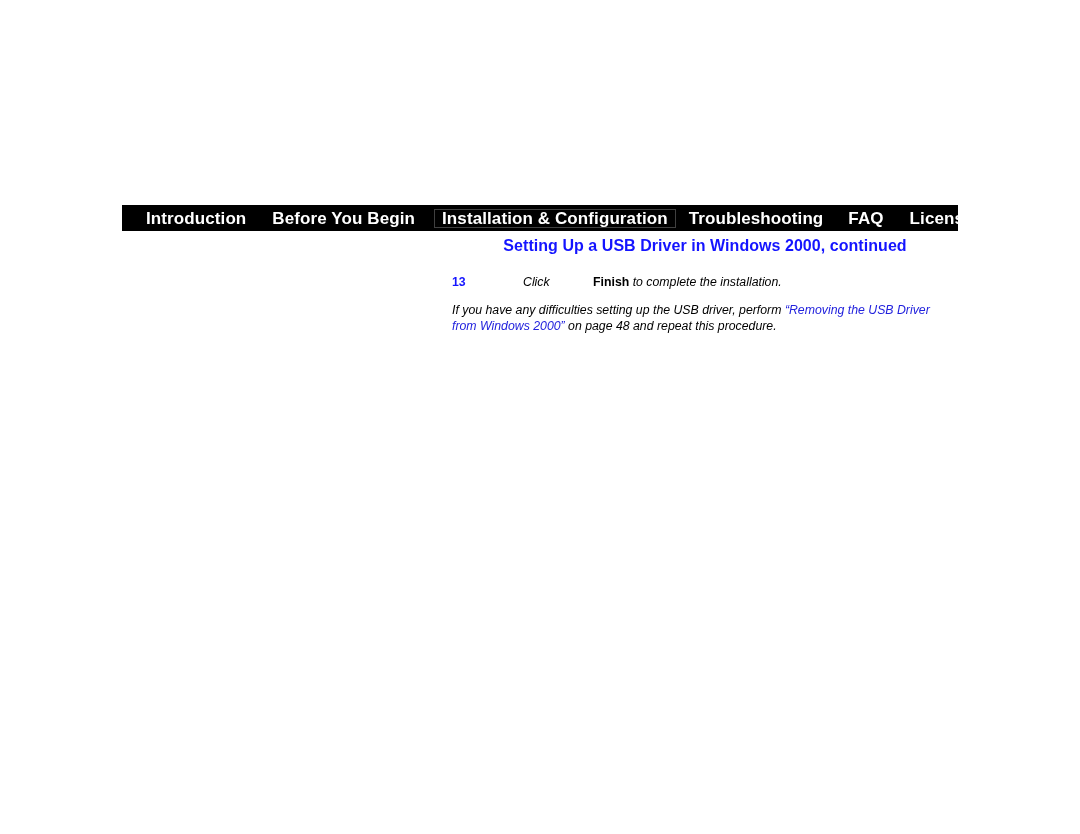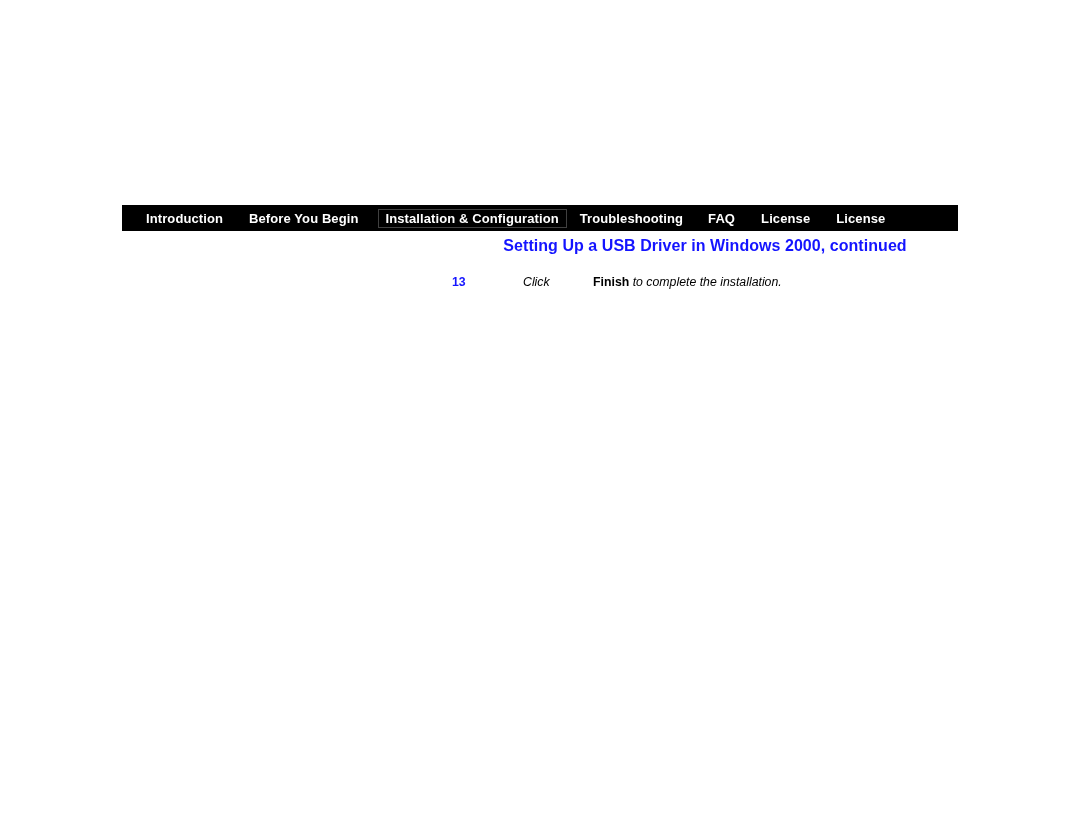--- a/index.html
+++ b/index.html
@@ -23,21 +23,21 @@
     top: 205px;
     width: 836px;
     height: 26px;
     background: #000000;
     display: flex;
     align-items: center;
     box-sizing: border-box;
   }
   .nav-tab {
     color: #ffffff;
-    font-size: 13px;
+    font-size: 17px;
     font-weight: bold;
     letter-spacing: 0.1px;
     white-space: nowrap;
     line-height: 1;
     padding: 0;
     box-sizing: border-box;
     display: flex;
     align-items: center;
     justify-content: center;
     height: 100%;
@@ -138,20 +138,21 @@
 <div id="page-heading">Setting Up a USB Driver in Windows 2000, continued</div>
 
 <div id="content">
 
   <div class="step-row">
     <div class="step-num">13</div>
     <div class="step-text"><span>Click </span><b>Finish</b><span> to complete the installation.</span></div>
   </div>
 
 
+  <div class="para"><span>If you have any difficulties setting up the USB driver, perform </span><span class="xref">“Removing the USB Driver from Windows 2000”</span><span> on page 48 and repeat this procedure.</span></div>
 
 </div>
 
 <div id="footer">
 
   
 
   
 
   

